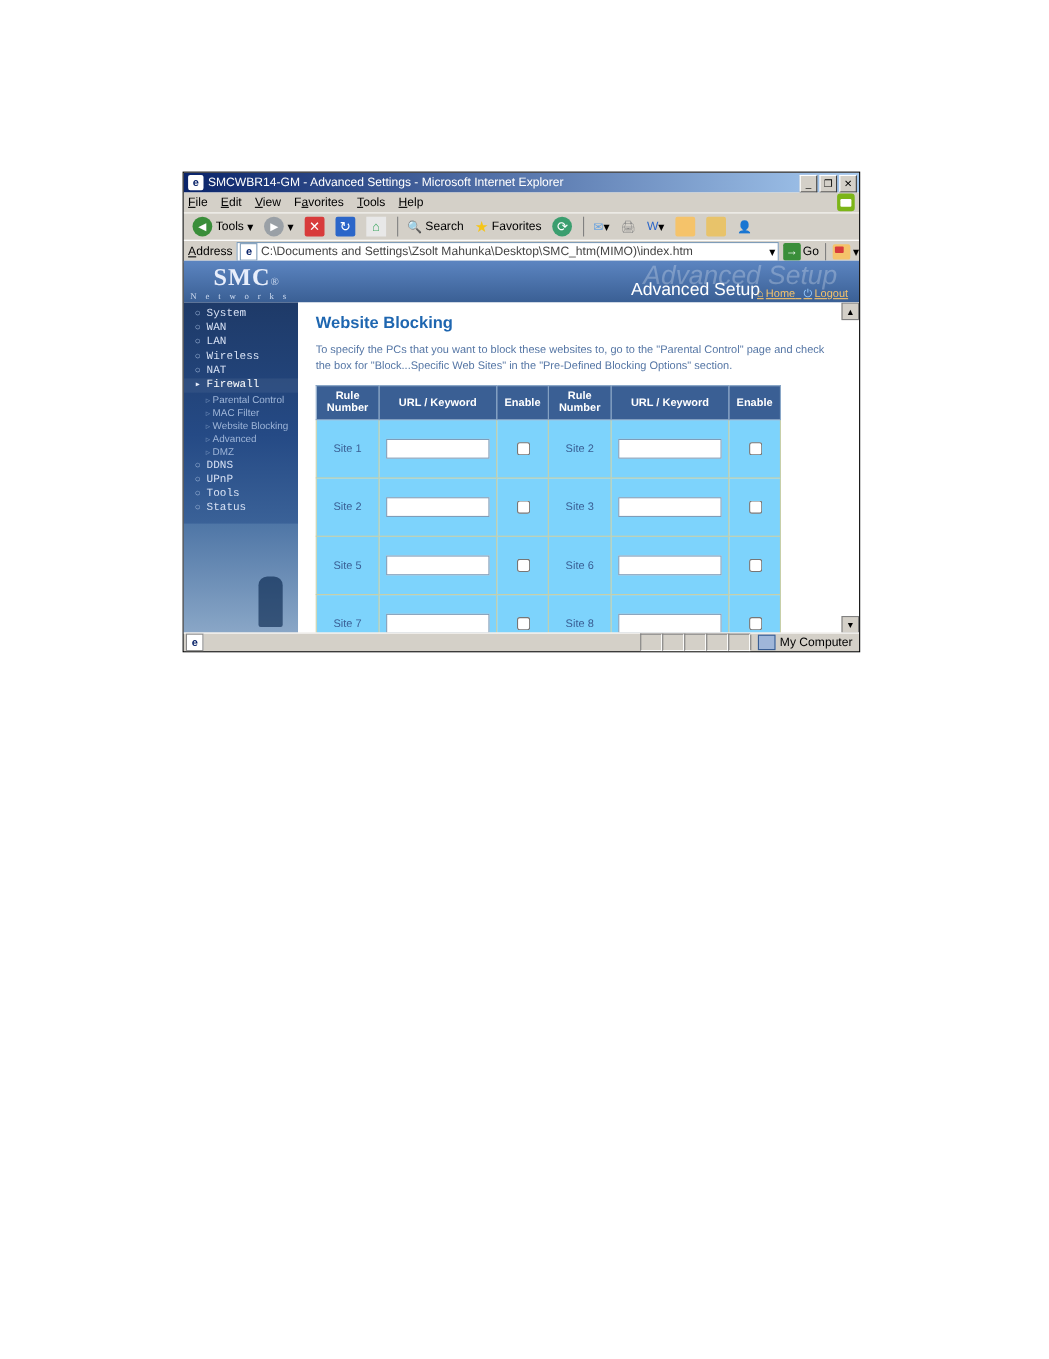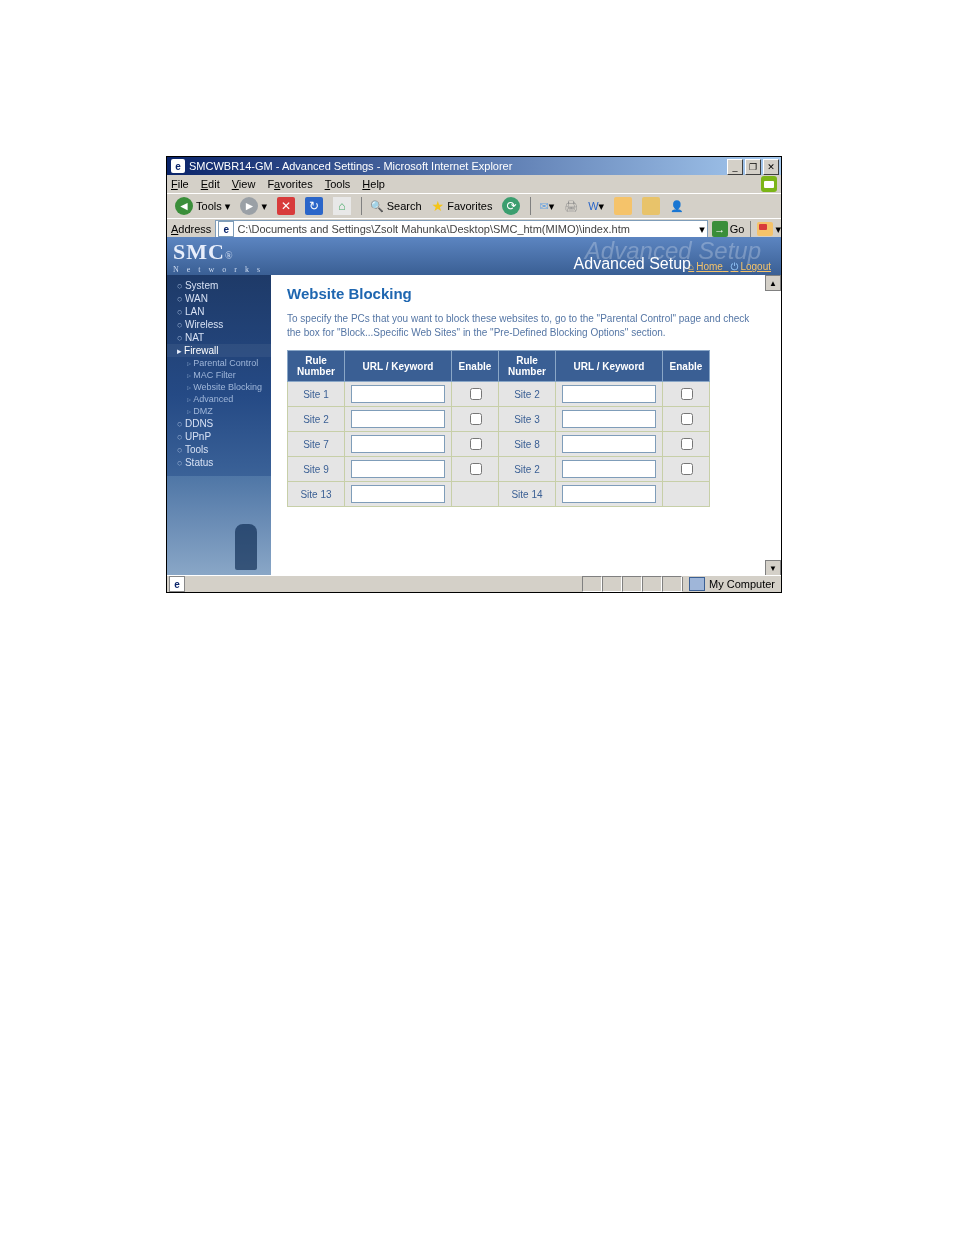--- a/index.html
+++ b/index.html
@@ -29,48 +29,48 @@
   .addrbar{height:20px;background:#d4d0c8;display:flex;align-items:center;padding-left:4px;border-top:1px solid #fff;font-size:11px;}
   .addr-field{flex:1;display:flex;align-items:center;background:#fff;border:1px solid #7f9db9;height:16px;padding:0 2px;margin:0 4px;font-size:11px;color:#444;}
   .addr-ie{width:14px;height:14px;background:#fff;color:#0a246a;font-weight:bold;font-size:10px;display:flex;align-items:center;justify-content:center;border:1px solid #7f9db9;margin-right:3px;}
   .go{width:16px;height:16px;background:#3a8e3a;border-radius:2px;color:#fff;display:flex;align-items:center;justify-content:center;font-size:11px;margin-right:2px;}
   .links-ic{width:16px;height:14px;background:#f5c36a;margin-right:8px;border-radius:2px;position:relative;}
   .links-ic:after{content:"";position:absolute;left:2px;top:2px;width:8px;height:6px;background:#d83b3b;border-radius:1px;}
   
   .content{position:absolute;left:0;right:0;top:80px;bottom:16px;background:#fff;}
   .header-band{height:38px;background:linear-gradient(to bottom,#5c85c1,#3a5f94);position:relative;color:#fff;}
   .logo{position:absolute;left:6px;top:2px;font-family:"Times New Roman",serif;}
-  .logo .big{font-size:22px;font-weight:bold;letter-spacing:1px;color:#e8eefb;}
+  .logo .big{font-size:22px;font-weight:bold;letter-spacing:1px;color:#e8eefb;margin-left:21px;}
   .logo .reg{font-size:10px;color:#cfdcf1;}
   .logo .net{display:block;font-size:8px;letter-spacing:3px;color:#cfdcf1;}
   .adv-bg{position:absolute;right:20px;top:0px;font-size:24px;color:rgba(255,255,255,0.25);font-style:italic;}
   .adv-fg{position:absolute;right:90px;bottom:2px;font-size:16px;color:#fff;}
   .hdr-links{position:absolute;right:10px;bottom:2px;font-size:10px;color:#f5c36a;text-decoration:underline;}
   .hdr-links .home-ic{color:#f5c36a;margin-right:2px;}
   .hdr-links .pwr-ic{color:#9cf;margin:0 2px;}
   .body-row{position:absolute;left:0;right:0;top:38px;bottom:0;display:flex;}
   
   .sidebar{width:104px;background:linear-gradient(to bottom,#1e3a68 0%,#254a85 40%,#557faf 100%);color:#a8bde0;font-size:10px;padding-top:4px;position:relative;}
-  .nav-item{padding:1px 6px 1px 10px;cursor:pointer;white-space:nowrap;}
+  .nav-item{padding:1px 6px 1px 10px;cursor:pointer;white-space:nowrap;font-family:Liberation Mono, monospace;}
   .nav-item.top{color:#d7e1f4;}
   .nav-item.top:before{content:"○ ";color:#9fb6d9;font-size:9px;}
   .nav-item.sel{color:#fff;background:rgba(255,255,255,0.06);}
   .nav-item.sel:before{content:"▸ ";color:#e8eefb;font-size:9px;}
   .nav-sub{padding:1px 0 1px 20px;color:#9fb6d9;font-size:9px;}
   .nav-sub:before{content:"▹ ";color:#6b89b5;font-size:8px;}
   .side-img{position:absolute;left:0;right:0;bottom:0;height:100px;background:linear-gradient(to top,#8aa7c7,#4f76a6);}
   .side-img .fig{position:absolute;right:14px;bottom:6px;width:22px;height:46px;background:rgba(0,30,70,0.6);border-radius:8px 8px 2px 2px;}
   
   .main{flex:1;background:#fff;position:relative;overflow:hidden;}
   .main-inner{padding:10px 16px 0 16px;}
   .h1{color:#1e66b0;font-size:15px;font-weight:bold;margin-bottom:10px;}
   .ptxt{color:#5576a5;font-size:10px;line-height:14px;margin-bottom:10px;}
   table.rules{border-collapse:collapse;margin-top:4px;}
   table.rules th{background:#3a5f94;color:#fff;font-size:10px;font-weight:bold;padding:4px 6px;border:1px solid #8aa7c7;text-align:center;}
-  table.rules td{background:#e5e5e5;border:1px solid #c7cfa8;padding:3px 6px;font-size:10px;color:#3a5f94;text-align:center;vertical-align:middle;margin-left:36px;}
+  table.rules td{background:#7dd3fc;border:1px solid #c7cfa8;padding:17px 6px;font-size:10px;color:#3a5f94;text-align:center;vertical-align:middle;margin-left:36px;}
   table.rules td.lab{width:44px;}
   table.rules td.inp{width:92px;}
   table.rules td.inp input[type=text]{width:88px;height:14px;font-size:10px;border:1px solid #7f9db9;background:#fff;}
   table.rules td.chk{width:34px;}
   table.rules td.chk input{width:12px;height:12px;}
   .scroll-up{position:absolute;right:0;top:0;width:14px;height:14px;background:#d4d0c8;border:1px solid #808080;display:flex;align-items:center;justify-content:center;font-size:8px;}
   .scroll-dn{position:absolute;right:0;bottom:0;width:14px;height:14px;background:#d4d0c8;border:1px solid #808080;display:flex;align-items:center;justify-content:center;font-size:8px;}
   
   .statusbar{position:absolute;left:0;right:0;bottom:0;height:16px;background:#d4d0c8;border-top:1px solid #fff;display:flex;align-items:center;font-size:11px;}
   .status-left{flex:1;display:flex;align-items:center;padding-left:2px;}
@@ -221,20 +221,28 @@
                   </tr>
                   <tr>
                     <td class="lab">Site 2</td>
                     <td class="inp"><input type="text" style=""></td>
                     <td class="chk"><input type="checkbox" style=""></td>
                     <td class="lab">Site 3</td>
                     <td class="inp"><input type="text" style=""></td>
                     <td class="chk"><input type="checkbox" style=""></td>
                   </tr>
                   <tr>
+                    <td class="lab">Site 5</td>
+                    <td class="inp"><input type="text" style=""></td>
+                    <td class="chk"><input type="checkbox" style=""></td>
+                    <td class="lab">Site 6</td>
+                    <td class="inp"><input type="text" style=""></td>
+                    <td class="chk"><input type="checkbox" style=""></td>
+                  </tr>
+                  <tr>
                     <td class="lab">Site 7</td>
                     <td class="inp"><input type="text" style=""></td>
                     <td class="chk"><input type="checkbox" style=""></td>
                     <td class="lab">Site 8</td>
                     <td class="inp"><input type="text" style=""></td>
                     <td class="chk"><input type="checkbox" style=""></td>
                   </tr>
                   <tr>
                     <td class="lab">Site 9</td>
                     <td class="inp"><input type="text" style=""></td>

